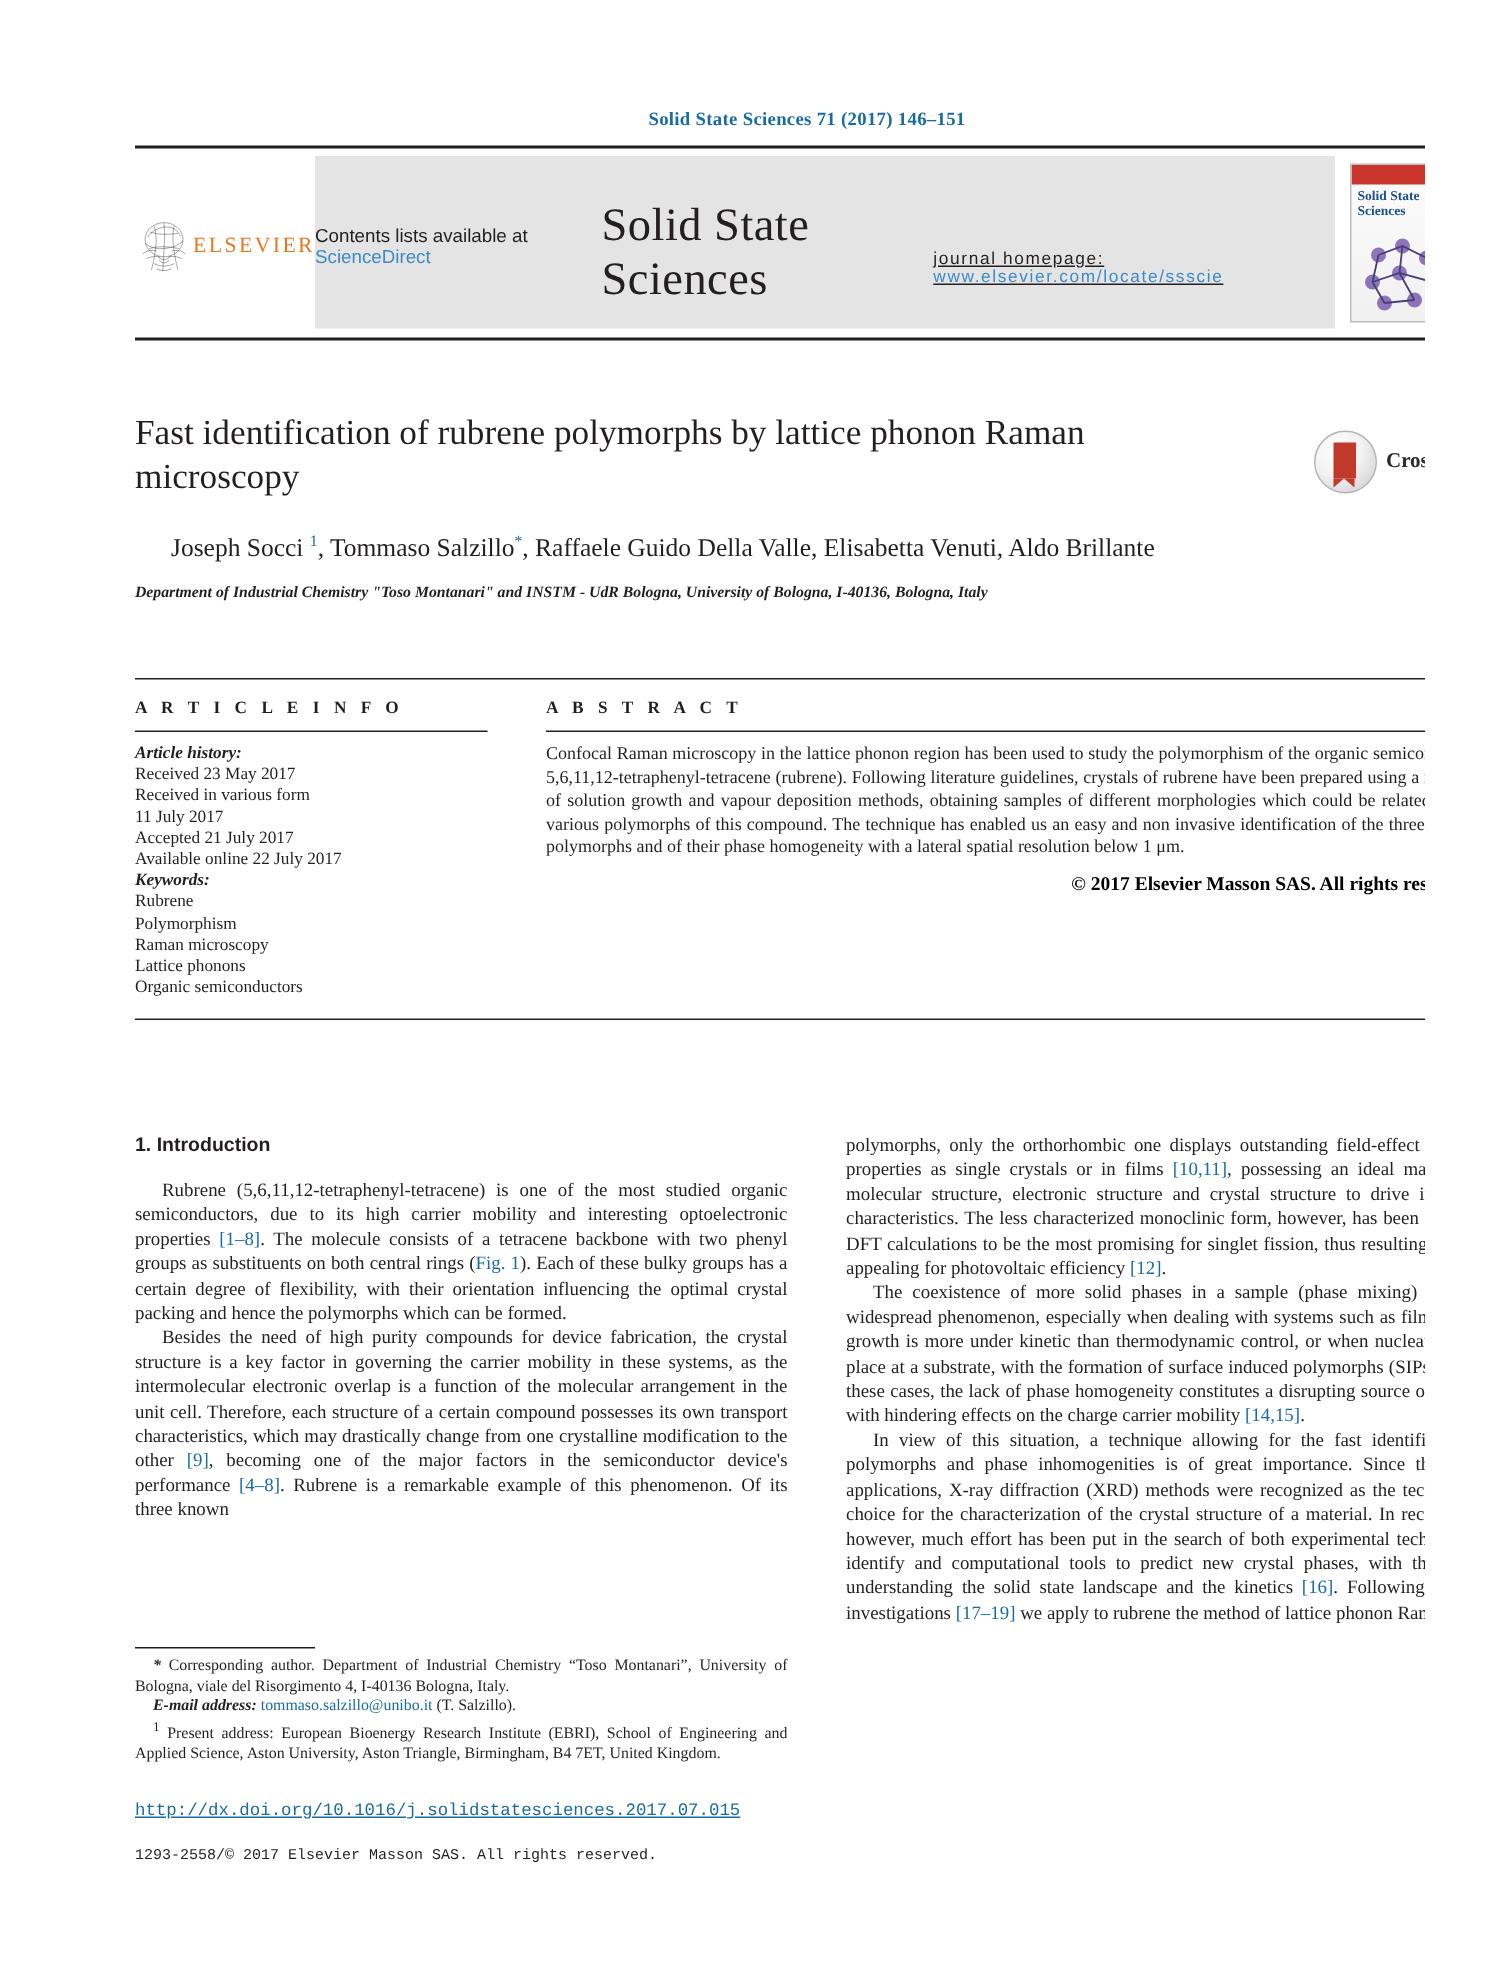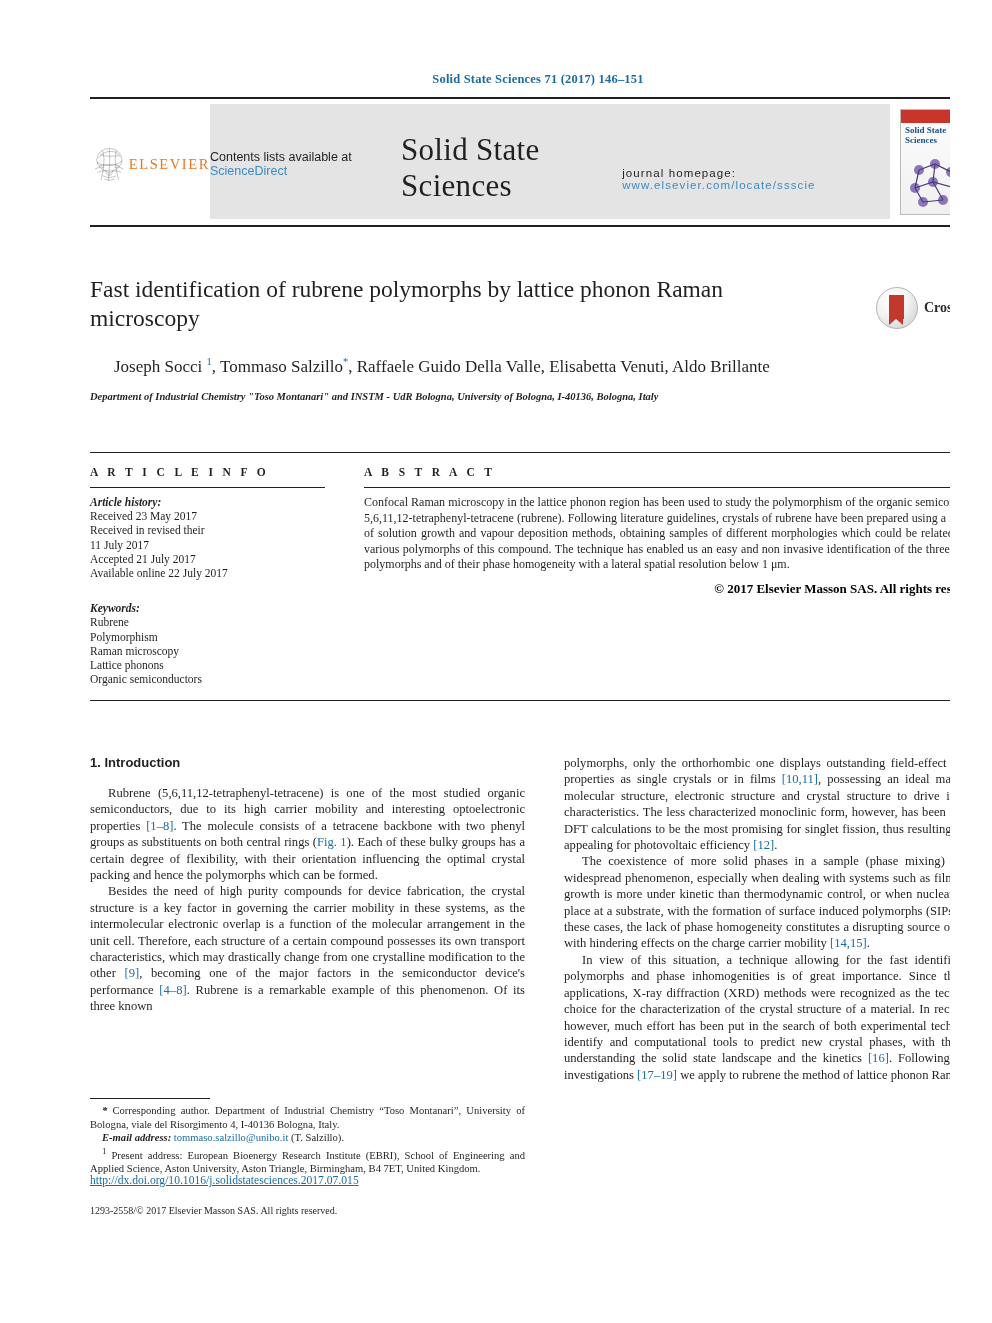--- a/index.html
+++ b/index.html
@@ -93,20 +93,21 @@
     color: #231f20;
     margin-top: 12px;
     letter-spacing: .3px;
   }
   .homepage-line {
     font-family: "Liberation Sans", sans-serif;
     font-size: 11.5px;
     letter-spacing: 1.1px;
     margin-top: 35px;
     color: #231f20;
+    text-decoration: underline;
   }
   .homepage-line .url {
     color: #3c8bc4;
   }
   .cover-thumb {
     width: 96px;
     flex: 0 0 96px;
     display: flex;
     align-items: center;
     justify-content: center;
@@ -258,21 +259,20 @@
     font-style: italic;
     font-weight: bold;
     font-size: 11.5px;
   }
   .info-line {
     font-size: 11.5px;
     line-height: 14.2px;
     color: #231f20;
   }
   .kw-block {
-    margin-top: 21px;
   }
   .abstract-body {
     font-size: 12px;
     line-height: 15.6px;
     text-align: justify;
     color: #231f20;
   }
   .abstract-copy {
     text-align: right;
     font-size: 13px;
@@ -329,23 +329,24 @@
     text-align: justify;
     color: #231f20;
     margin: 0;
   }
   .fn-indent { text-indent: 12px; }
   .fn .link { color: #1a6ba0; }
   .fn .em { font-style: italic; font-weight: bold; }
 
   .doi-block {
     position: absolute;
-    top: 1174px;
+    top: 1201px;
     left: 48px;
     width: 435px;
+    font-family: Liberation Mono, monospace;
   }
   .doi-link {
     font-size: 11.6px;
     color: #1a6ba0;
     text-decoration: underline;
     display: block;
   }
   .issn-line {
     font-size: 10px;
     color: #231f20;
@@ -431,21 +432,21 @@
     <div class="affiliation">Department of Industrial Chemistry "Toso Montanari" and INSTM - UdR Bologna, University of Bologna, I-40136, Bologna, Italy</div>
   </div>
 
   <div class="panel">
 
     <div class="col-info">
       <div class="sec-head">A R T I C L E  I N F O</div>
       <div class="rule"></div>
       <div class="info-line hist-label">Article history:</div>
       <div class="info-line">Received 23 May 2017</div>
-      <div class="info-line">Received in revised their</div>
+      <div class="info-line">Received in various form</div>
       <div class="info-line">11 July 2017</div>
       <div class="info-line">Accepted 21 July 2017</div>
       <div class="info-line">Available online 22 July 2017</div>
 
       <div class="kw-block">
         <div class="info-line kw-label">Keywords:</div>
         <div class="info-line">Rubrene</div>
         <div class="info-line">Polymorphism</div>
         <div class="info-line">Raman microscopy</div>
         <div class="info-line">Lattice phonons</div>

